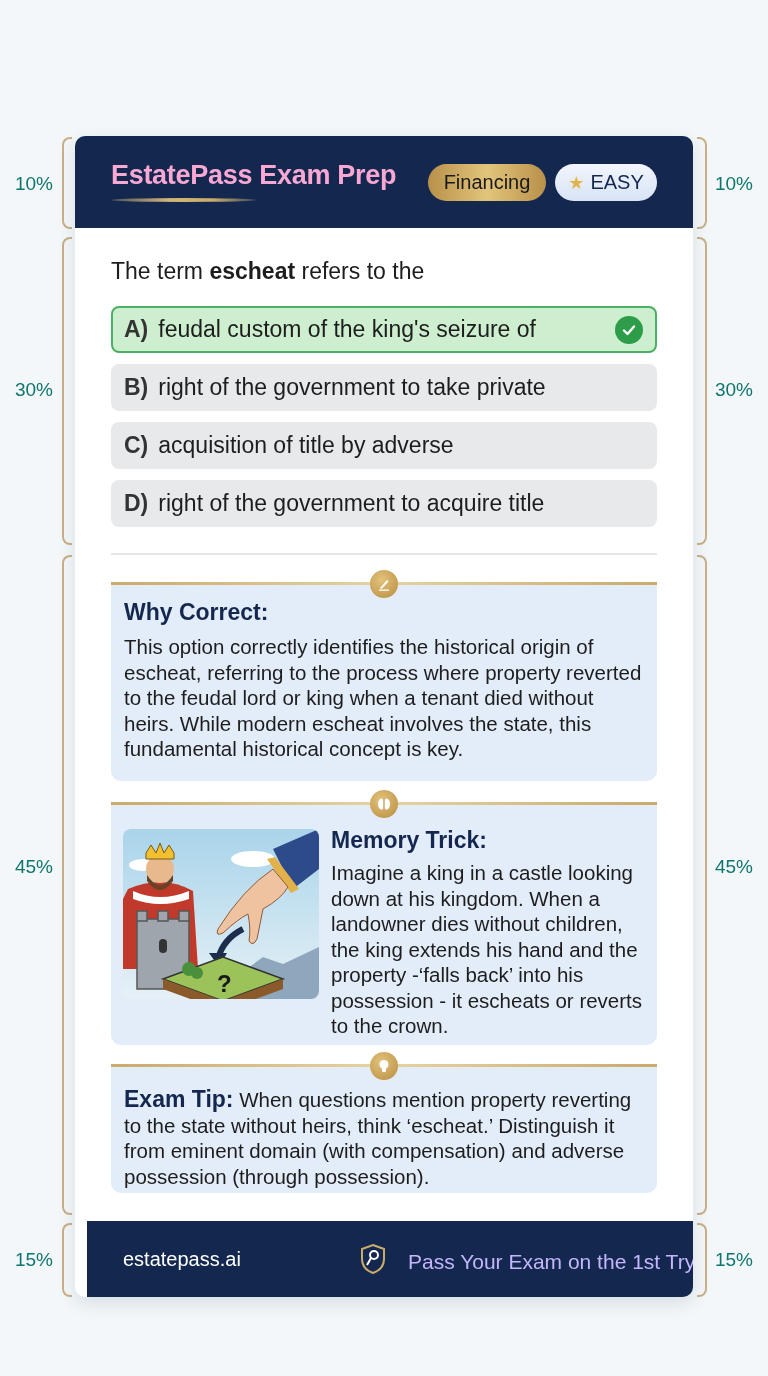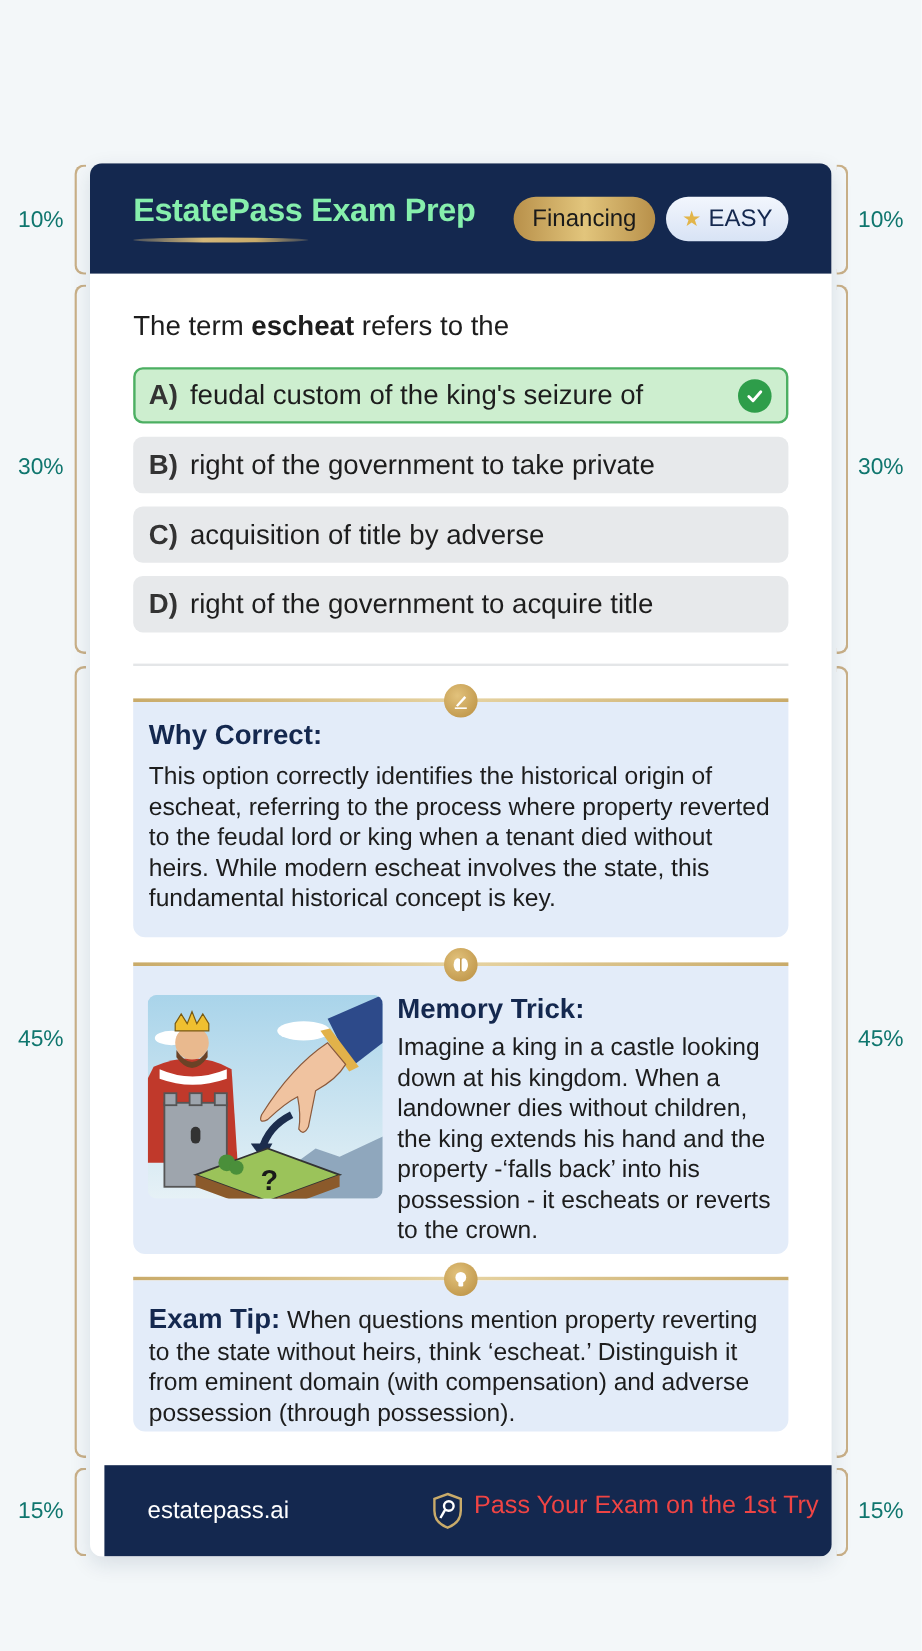--- a/index.html
+++ b/index.html
@@ -35,21 +35,21 @@
     box-shadow: 0 6px 18px rgba(20,40,70,0.12);
     overflow: hidden;
   }
   .header {
     position: absolute; left: 0; top: 0;
     width: 618px; height: 92px;
     background: #14284f;
   }
   .brand {
     position: absolute; left: 36px; top: 24px;
-    color: #86efac; font-size: 27px; font-weight: bold;
+    color: #f9a8d4; font-size: 27px; font-weight: bold;
     letter-spacing: -0.3px;
   }
   .brand-underline {
     position: absolute; left: 36px; top: 62px;
     width: 146px; height: 4px;
     border-radius: 50%;
     background: linear-gradient(90deg, rgba(201,176,120,0.3), #d4b779 40%, #c9ab6a 70%, rgba(201,176,120,0.2));
   }
   .pill {
     position: absolute; top: 28px; height: 37px;
@@ -128,22 +128,22 @@
     position: absolute; left: 12px; top: 1085px;
     width: 618px; height: 76px;
     background: #14284f;
   }
   .footer-site {
     position: absolute; left: 36px; top: 27px;
     color: #ffffff; font-size: 20px;
   }
   .footer-tag {
     position: absolute; left: 272px; top: 22px;
-    display: flex; gap: 8px;
-    color: #ef4444; font-size: 21px;
+    display: flex; align-items: center; gap: 21px;
+    color: #c4b5fd; font-size: 21px;
   }
   .illus {
     position: absolute; left: 12px; top: 24px;
     width: 196px; height: 170px;
     border-radius: 8px; overflow: hidden;
   }
 </style>
 </head>
 <body>
 

